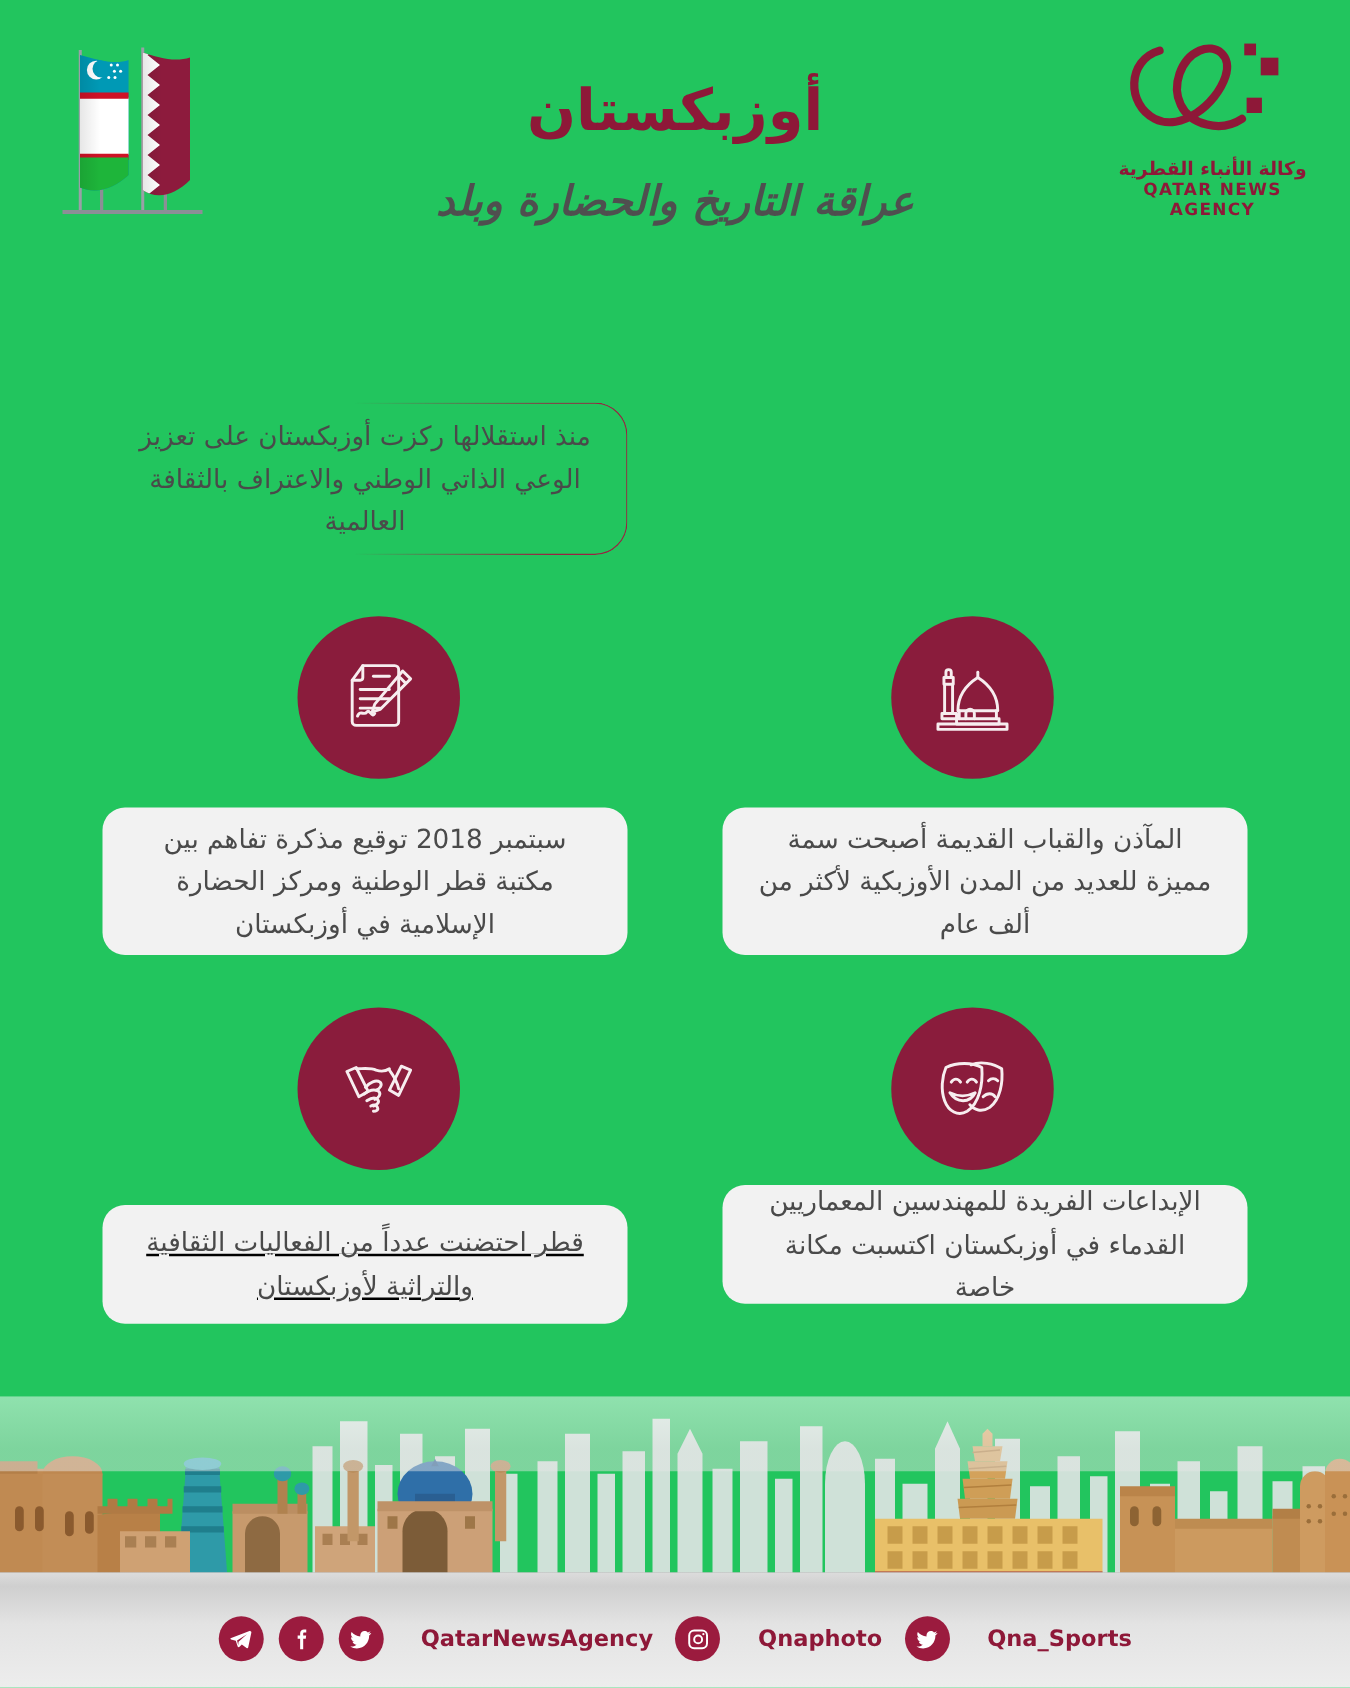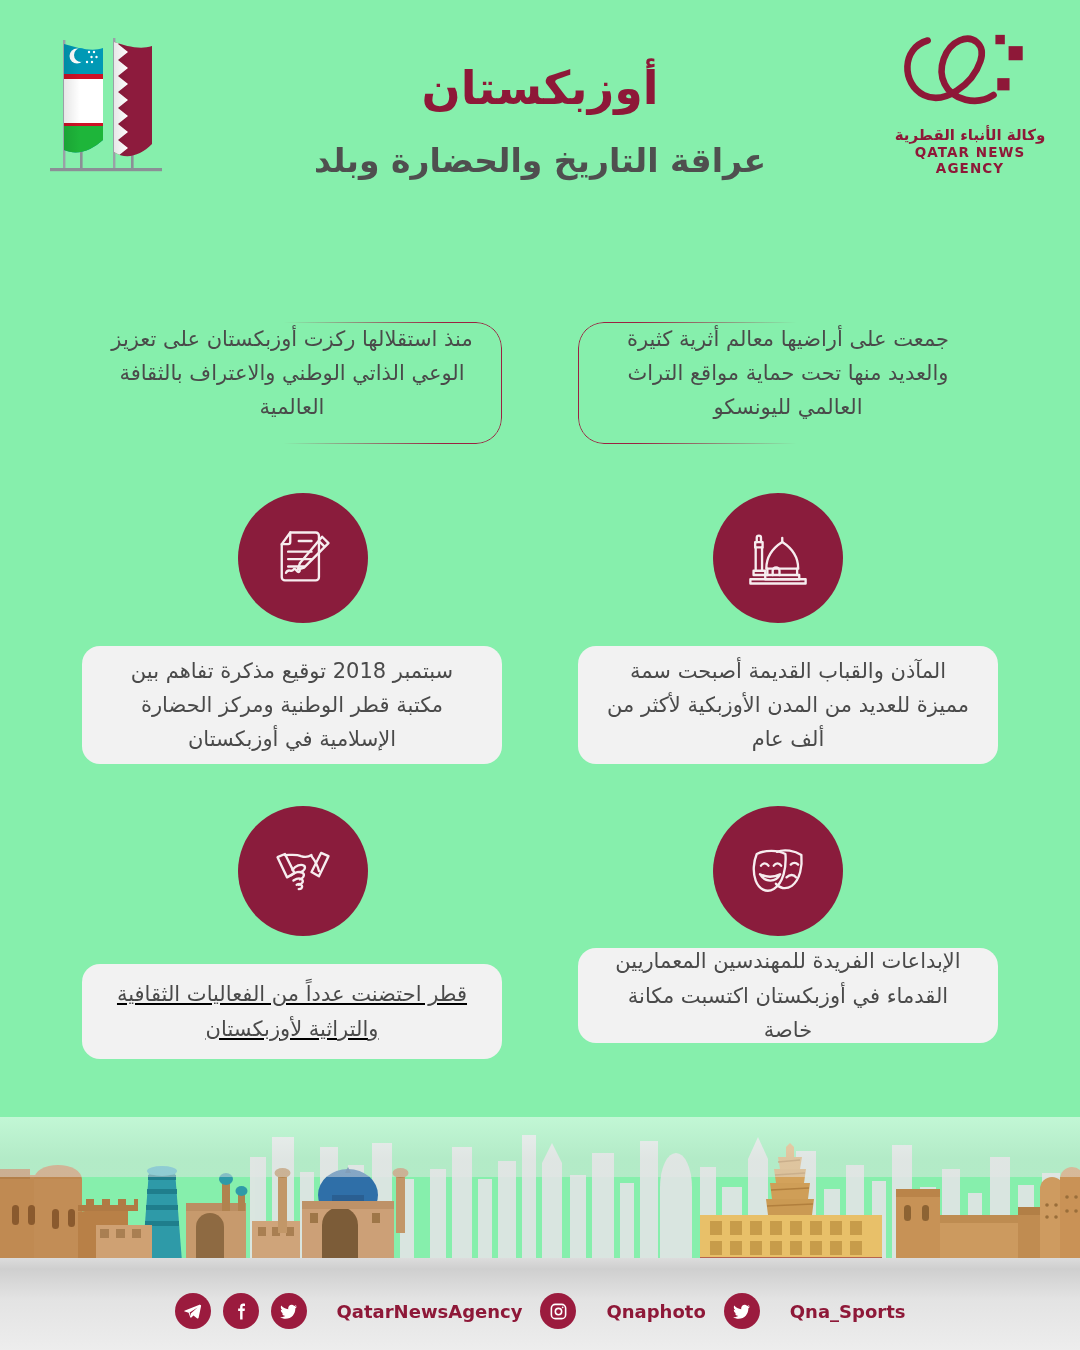--- a/index.html
+++ b/index.html
@@ -10,21 +10,21 @@
     height: 1350px;
     background: #ffffff;
     font-family: "DejaVu Sans", "Liberation Sans", sans-serif;
     overflow: hidden;
   }
 
   .page {
     position: relative;
     width: 1080px;
     height: 1350px;
-    background: #86efac;
+    background: #22c55e;
     overflow: hidden;
   }
 
   
   .header {
     position: absolute;
     top: 0; left: 0;
     width: 1080px;
     height: 290px;
   }
@@ -51,20 +51,21 @@
     line-height: 1.15;
     letter-spacing: 0px;
   }
 
   .subtitle {
     margin-top: 22px;
     font-size: 33px;
     font-weight: bold;
     color: #4F4F4F;
     line-height: 1.45;
+    font-style: italic;
   }
 
   .qna-logo {
     position: absolute;
     right: 30px;
     top: 25px;
     width: 160px;
     height: 140px;
     text-align: center;
   }
@@ -83,21 +84,21 @@
     letter-spacing: 1.1px;
     direction: ltr;
   }
 
   
   .outline-card {
     position: absolute;
     width: 420px;
     height: 122px;
     display: flex;
-    align-items: flex-start;
+    align-items: center;
     justify-content: center;
     padding: 0 26px;
   }
   .outline-card .ocard-bg {
     position: absolute;
     inset: 0;
     border-radius: 26px;
     pointer-events: none;
   }
   
@@ -301,24 +302,20 @@
         </g>
         <rect x="112" y="10" width="10" height="10" fill="#8E1838"></rect>
         <rect x="126" y="22" width="15" height="15" fill="#8E1838"></rect>
         <rect x="114" y="56" width="13" height="13" fill="#8E1838"></rect>
       </svg>
       <div class="qna-ar">وكالة الأنباء القطرية</div>
       <div class="qna-en">QATAR NEWS AGENCY</div>
     </div>
   </div>
 
-  <div class="outline-card ocard-right" style="left:578px; top:322px;">
-    <div class="ocard-bg"></div>
-    <div class="ocard-text">جمعت على أراضيها معالم أثرية كثيرة والعديد منها تحت حماية مواقع التراث العالمي لليونسكو</div>
-  </div>
 
   <div class="outline-card ocard-left" style="left:82px; top:322px;">
     <div class="ocard-bg"></div>
     <div class="ocard-text">منذ استقلالها ركزت أوزبكستان على تعزيز الوعي الذاتي الوطني والاعتراف بالثقافة العالمية</div>
   </div>
 
   <div class="icon-circle" style="left:713px; top:493px;">
     <svg width="68" height="68" viewBox="0 0 64 64">
       <g fill="none" stroke="#F7EDEF" stroke-width="2.2" stroke-linejoin="round" stroke-linecap="round">
 

